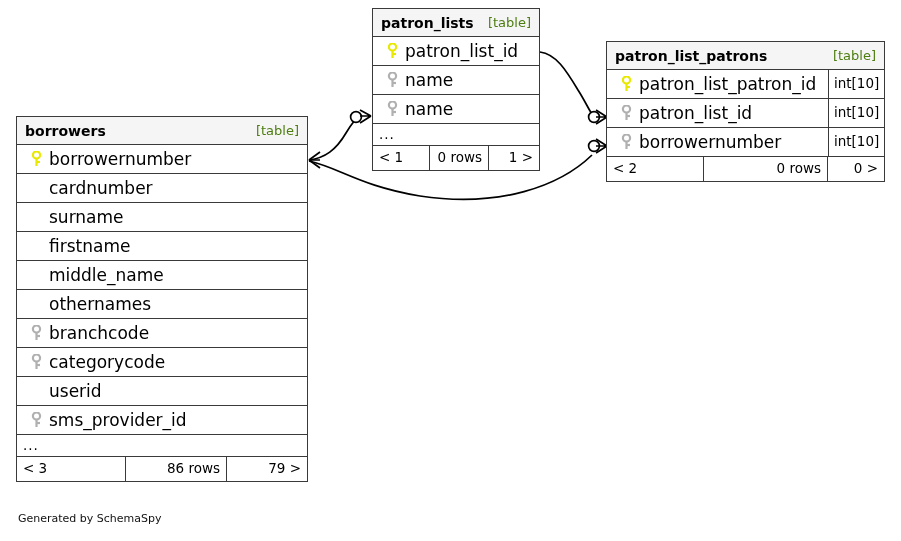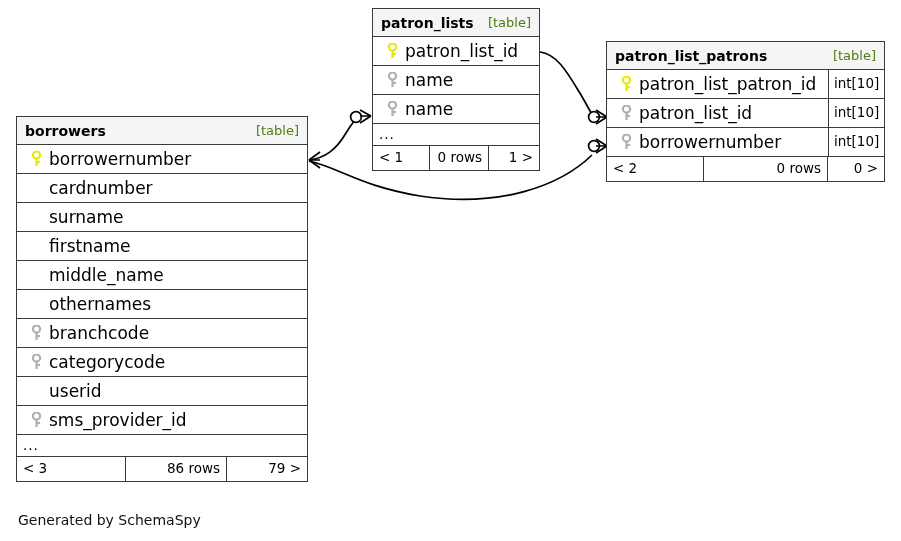--- a/index.html
+++ b/index.html
@@ -126,21 +126,21 @@
   }
   .footer-prev { justify-content: flex-start; }
   .footer-rows {
     justify-content: flex-end;
     border-left: 1.3px solid #3a3a3a;
     border-right: 1.3px solid #3a3a3a;
   }
   .footer-next { justify-content: flex-end; }
   .credit {
     position: absolute;
-    font-size: 14px;
+    font-size: 11px;
     color: #111;
     white-space: nowrap;
     z-index: 6;
   }
 </style>
 </head>
 <body>
 
 <div id="canvas">
 

